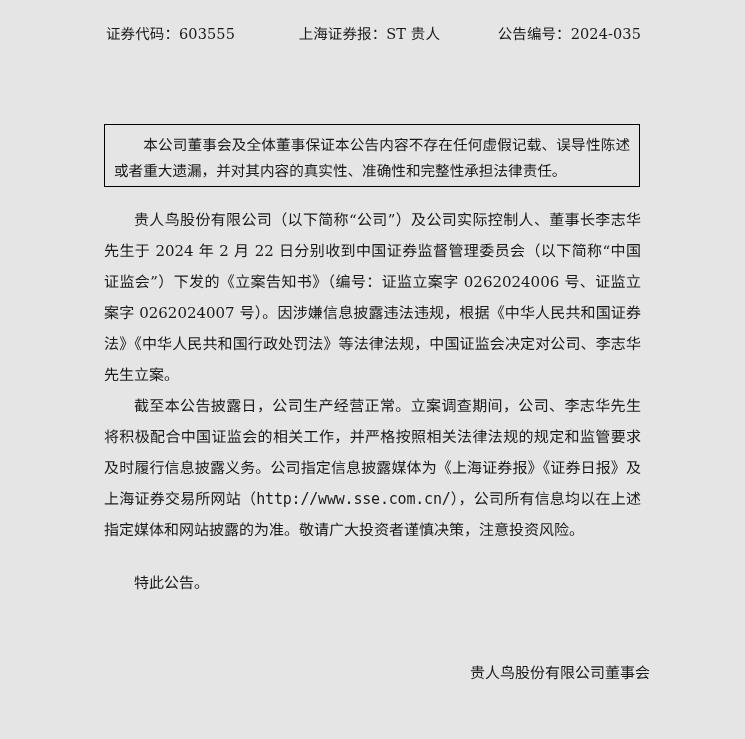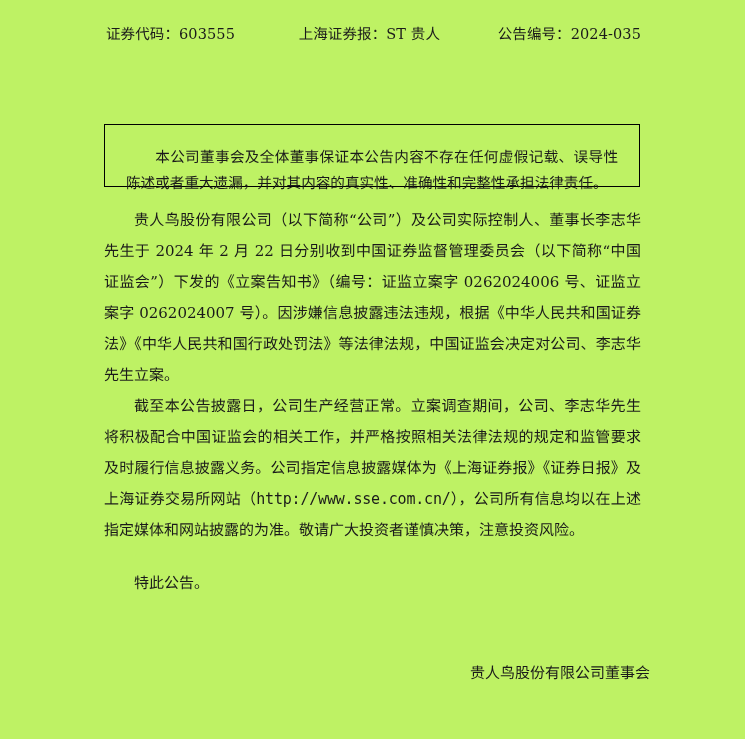--- a/index.html
+++ b/index.html
@@ -15,21 +15,21 @@
     font-family: "DejaVu Serif", "Liberation Serif", serif;
     color: #1a1a1a;
     -webkit-font-smoothing: antialiased;
   }
 
   .page {
     position: relative;
     width: 745px;
     height: 739px;
     box-sizing: border-box;
-    background: #bef264;
+    background: #e5e5e5;
   }
 
   
   .doc-header {
     position: absolute;
     top: 22px;
     left: 104px;
     width: 537px;
     display: flex;
     justify-content: space-between;
@@ -64,21 +64,21 @@
     position: absolute;
     top: 124px;
     left: 104px;
     width: 536px;
     height: 63px;
     box-sizing: border-box;
     border: 1.3px solid #000000;
     padding: 7px 9px 7px 9px;
   }
   .disclaimer p {
-    margin: 12px;
+    margin: 0;
     font-size: 14.6px;
     line-height: 25.5px;
     text-indent: 2em;
     text-align: justify;
     text-justify: inter-ideograph;
     letter-spacing: 0px;
   }
 
   
   .body-text {

